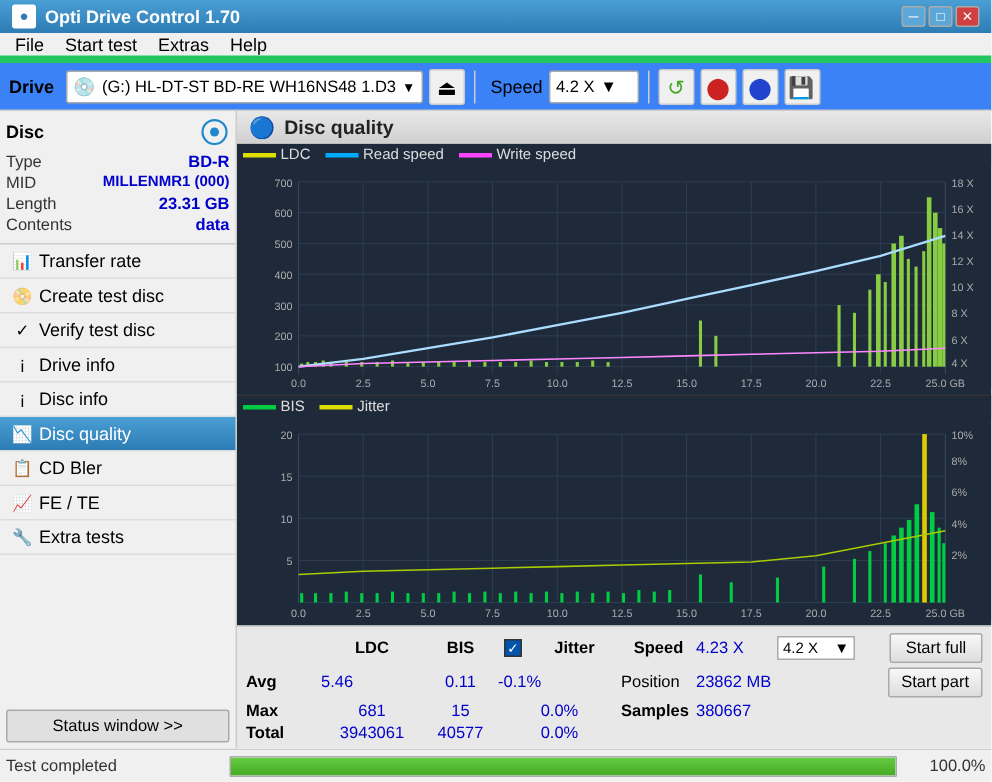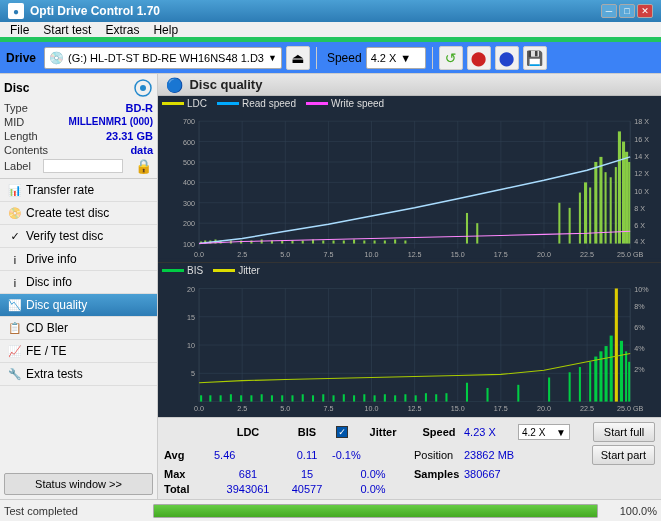--- a/index.html
+++ b/index.html
@@ -403,25 +403,20 @@
         <span class="disc-key">MID</span>
         <span class="disc-value" style="font-size:10px;">MILLENMR1 (000)</span>
       </div>
       <div class="disc-row">
         <span class="disc-key">Length</span>
         <span class="disc-value">23.31 GB</span>
       </div>
       <div class="disc-row">
         <span class="disc-key">Contents</span>
         <span class="disc-value">data</span>
-      </div>
-      <div class="label-row">
-        <span class="disc-key">Label</span>
-        <input class="label-input" value="" style="">
-        <div style="font-size:14px;cursor:pointer;">🔒</div>
       </div>
     </div>
 
     <div class="nav-item">
       <span class="nav-item-icon">📊</span>
       <span>Transfer rate</span>
     </div>
     <div class="nav-item">
       <span class="nav-item-icon">📀</span>
       <span>Create test disc</span>

